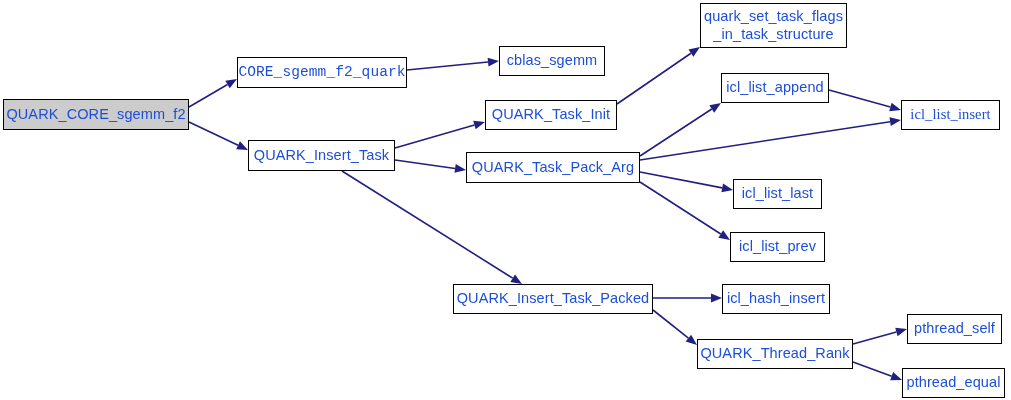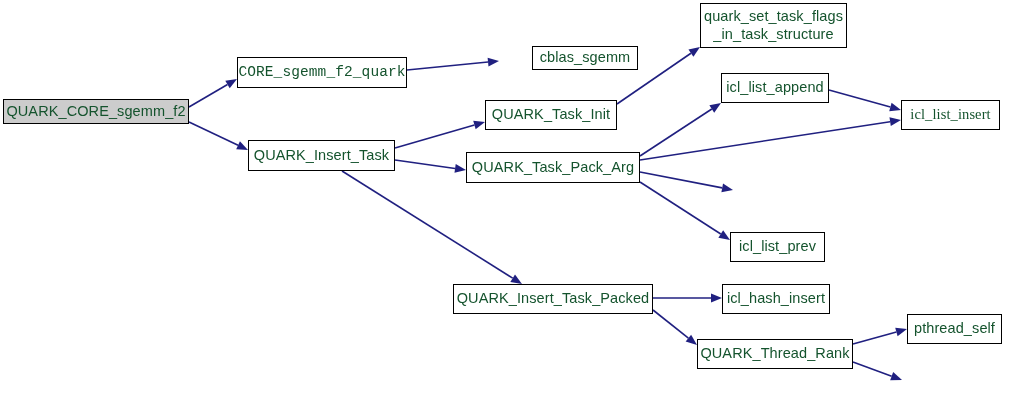--- a/index.html
+++ b/index.html
@@ -21,21 +21,21 @@
     top: 0;
     width: 1011px;
     height: 400px;
     pointer-events: none;
   }
   .node {
     position: absolute;
     box-sizing: border-box;
     border: 1px solid #000000;
     background: #ffffff;
-    color: #14532d;
+    color: #1d4ed8;
     font-size: 14.5px;
     line-height: 1.18;
     display: flex;
     align-items: center;
     justify-content: center;
     text-align: center;
     white-space: pre-line;
     letter-spacing: 0.1px;
   }
   .node.root {
@@ -110,28 +110,30 @@
       </g>
       <g>
         <line x1="853" y1="344" x2="896.4013029940706" y2="331.944082501647" stroke="#202080" stroke-width="1.6"></line>
         <polygon points="907,329 897.5789359947295,336.1835613040188 895.2236699934118,327.70460369927525" fill="#202080"></polygon>
       </g>
       <g>
         <line x1="853" y1="362" x2="891.674632645316" y2="376.2070079105242" stroke="#202080" stroke-width="1.6"></line>
         <polygon points="902,380 890.1574358095257,380.3371548523978 893.1918294811063,372.07686096865064" fill="#202080"></polygon>
       </g>
     </svg>
-<div class="node root" style="left: 3px; top: 99px; width: 186px; height: 25px;"><span class="lbl">QUARK_CORE_sgemm_f2</span></div>
+<div class="node root" style="left: 3px; top: 99px; width: 186px; height: 31px;"><span class="lbl">QUARK_CORE_sgemm_f2</span></div>
     <div class="node" style="left: 237px; top: 57px; width: 170px; height: 31px; font-family: Liberation Mono, monospace;"><span class="lbl">CORE_sgemm_f2_quark</span></div>
     <div class="node" style="left: 248px; top: 140px; width: 147px; height: 31px;"><span class="lbl">QUARK_Insert_Task</span></div>
-    <div class="node" style="left: 499px; top: 46px; width: 106px; height: 24px; margin-left: 33px;"><span class="lbl">cblas_sgemm</span></div>
+    <div class="node" style="left: 499px; top: 46px; width: 106px; height: 30px;"><span class="lbl">cblas_sgemm</span></div>
     <div class="node" style="left: 485px; top: 100px; width: 132px; height: 30px;"><span class="lbl">QUARK_Task_Init</span></div>
     <div class="node" style="left: 466px; top: 152px; width: 174px; height: 31px;"><span class="lbl">QUARK_Task_Pack_Arg</span></div>
     <div class="node" style="left: 700px; top: 3px; width: 147px; height: 45px;"><span class="lbl">quark_set_task_flags
 _in_task_structure</span></div>
     <div class="node" style="left: 721px; top: 73px; width: 108px; height: 30px;"><span class="lbl">icl_list_append</span></div>
     <div class="node" style="left: 901px; top: 100px; width: 99px; height: 30px; font-family: Liberation Serif, serif;"><span class="lbl">icl_list_insert</span></div>
+    <div class="node" style="left: 733px; top: 179px; width: 89px; height: 30px;"><span class="lbl">icl_list_last</span></div>
     <div class="node" style="left: 730px; top: 232px; width: 95px; height: 30px;"><span class="lbl">icl_list_prev</span></div>
     <div class="node" style="left: 453px; top: 284px; width: 200px; height: 30px;"><span class="lbl">QUARK_Insert_Task_Packed</span></div>
     <div class="node" style="left: 722px; top: 284px; width: 108px; height: 30px;"><span class="lbl">icl_hash_insert</span></div>
     <div class="node" style="left: 907px; top: 314px; width: 95px; height: 30px;"><span class="lbl">pthread_self</span></div>
     <div class="node" style="left: 697px; top: 339px; width: 156px; height: 30px;"><span class="lbl">QUARK_Thread_Rank</span></div>
+    <div class="node" style="left: 902px; top: 368px; width: 103px; height: 30px;"><span class="lbl">pthread_equal</span></div>
   </div>
 
 </body></html>

